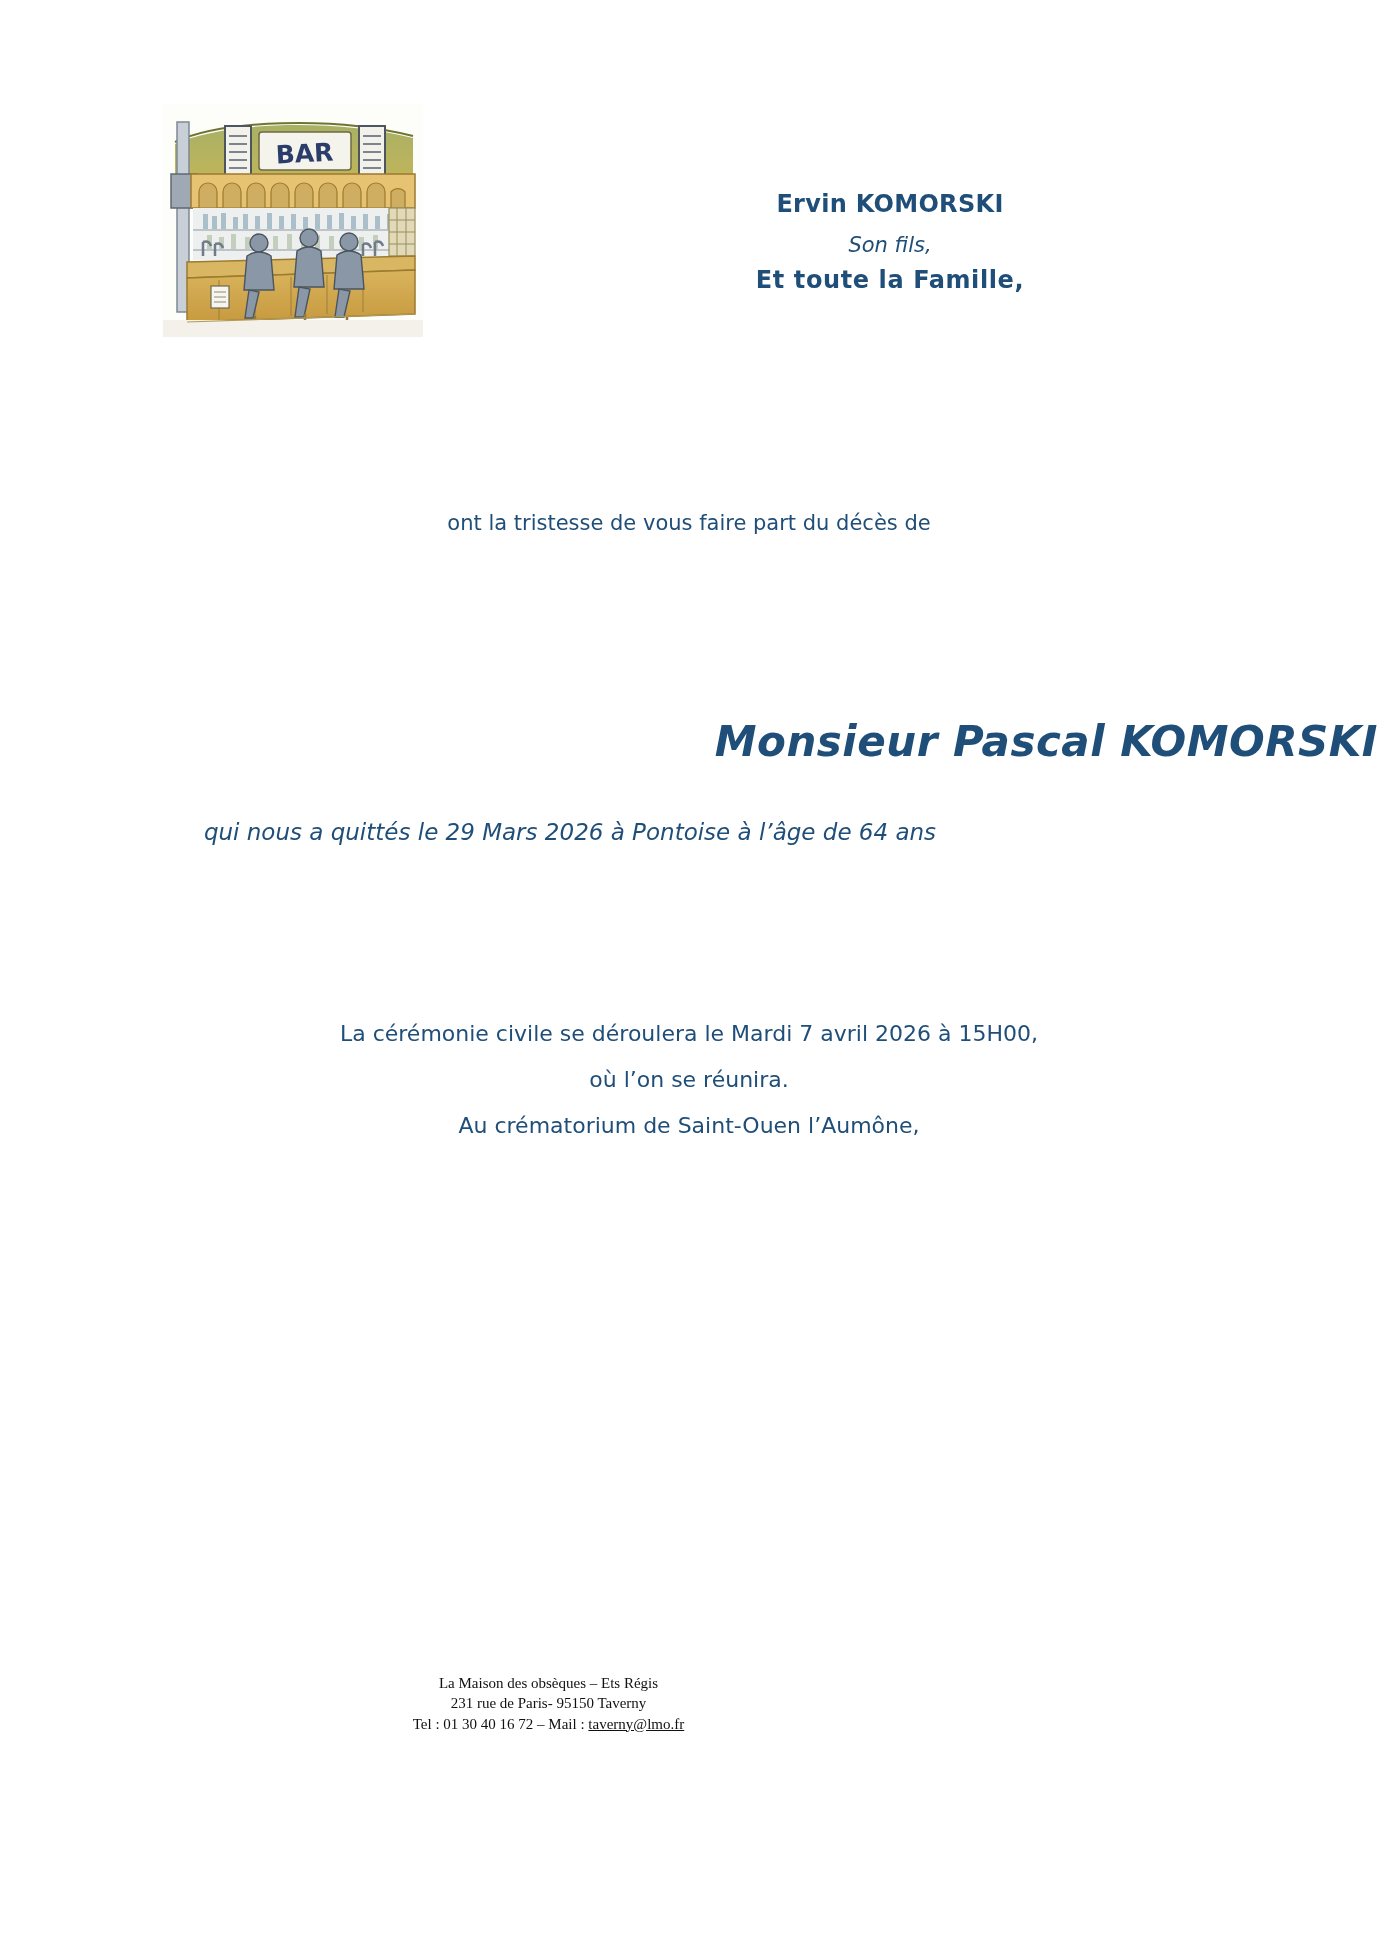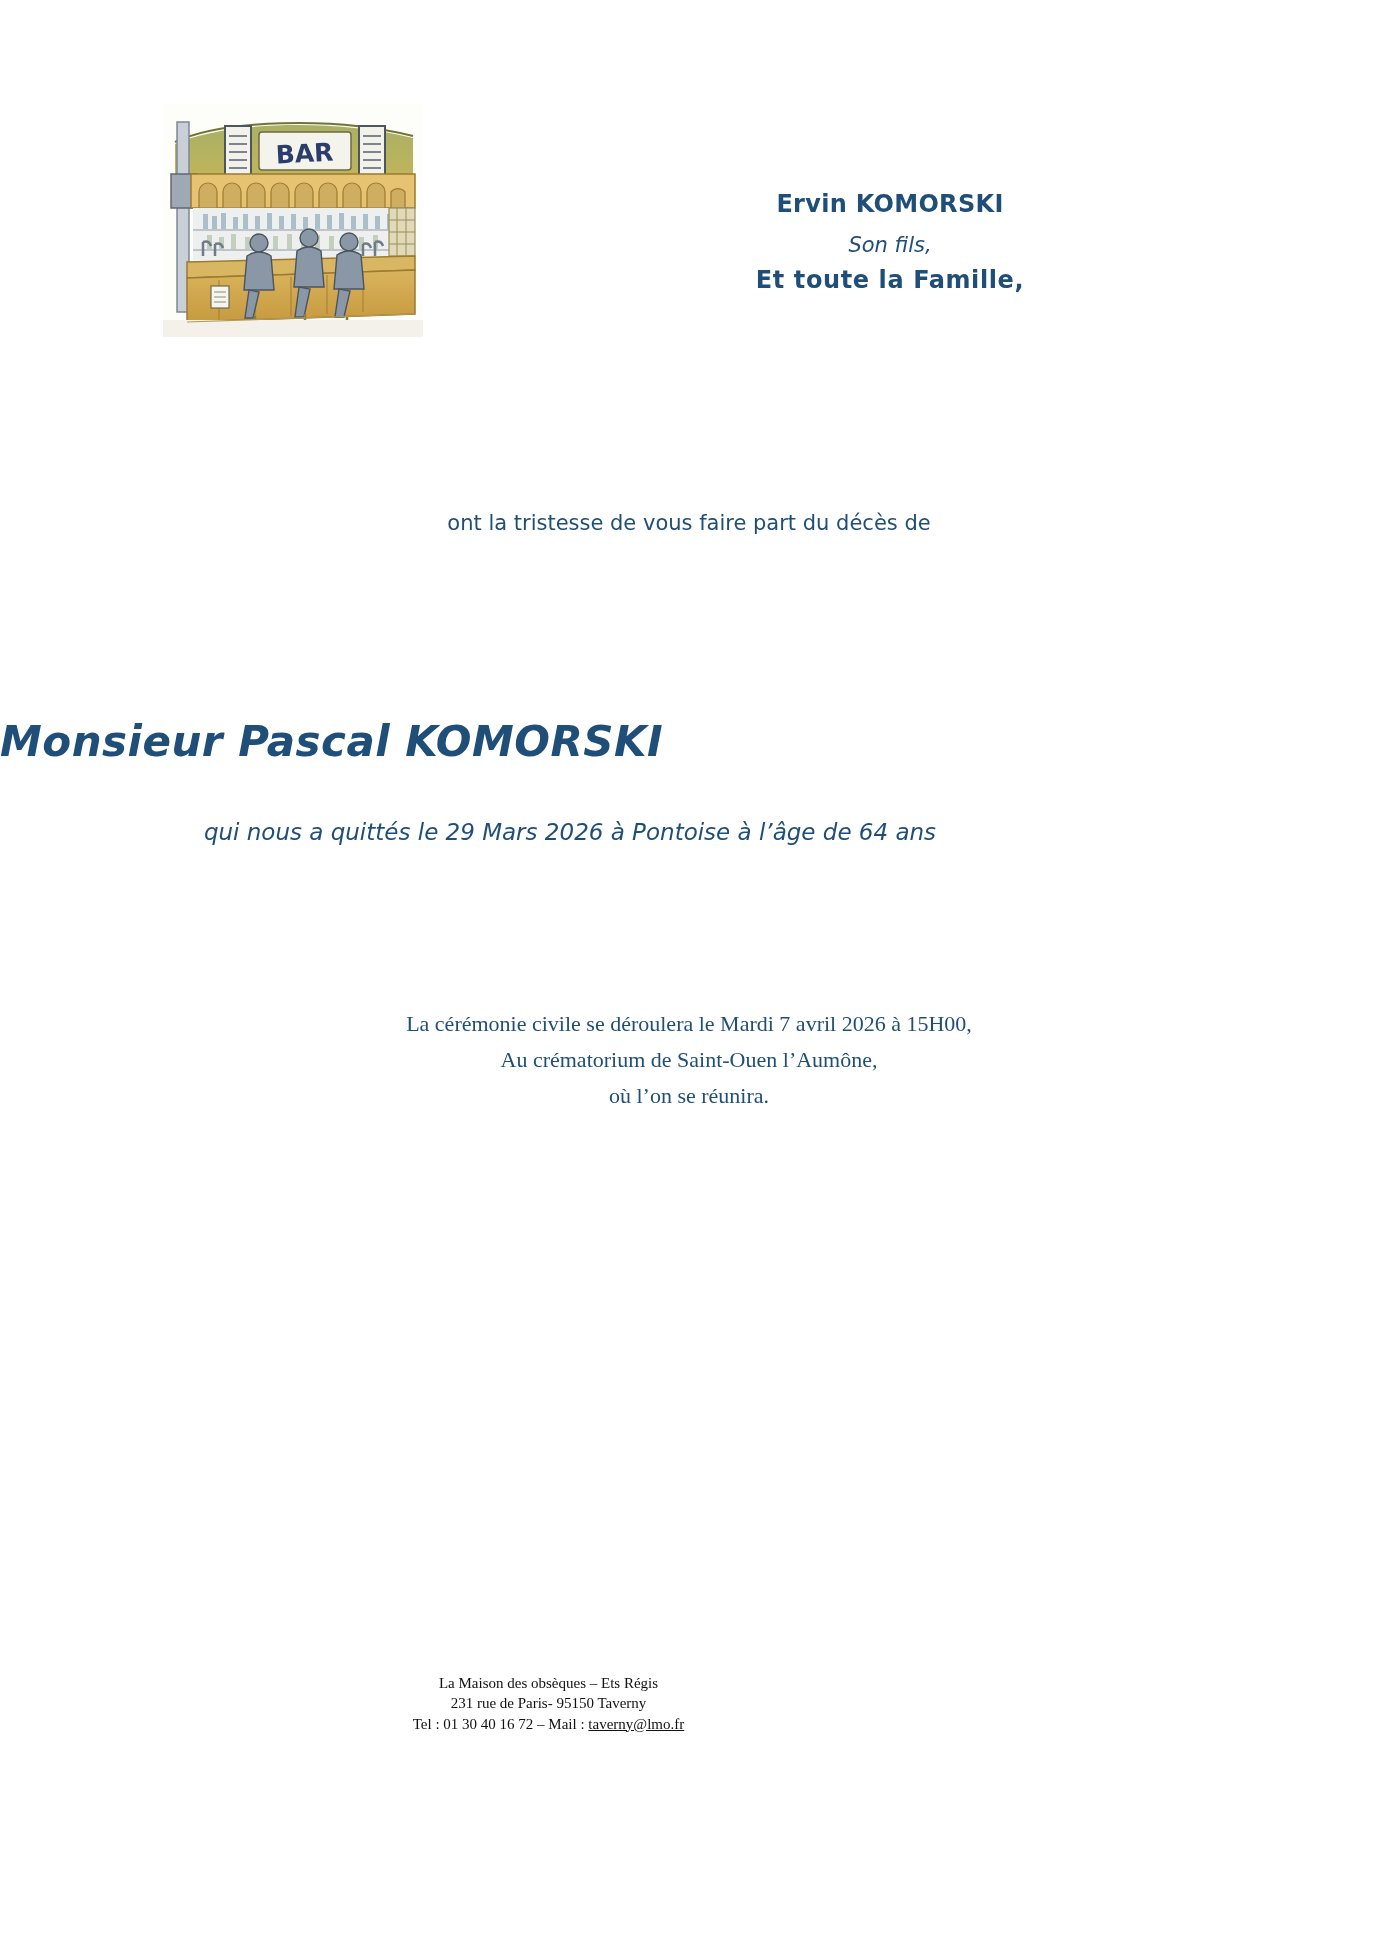--- a/index.html
+++ b/index.html
@@ -75,21 +75,21 @@
     font-size: 21px;
     color: #1f4e79;
   }
 
   
   .deceased-name {
     position: absolute;
     left: 0;
     top: 717px;
     width: 1378px;
-    text-align: left;
+    text-align: right;
     font-family: "DejaVu Sans", sans-serif;
     font-style: italic;
     font-weight: bold;
     font-size: 42px;
     color: #1f4e79;
     letter-spacing: 0.5px;
   }
 
   .deceased-sub {
     position: absolute;
@@ -107,21 +107,21 @@
   .ceremony {
     position: absolute;
     left: 0;
     top: 1005px;
     width: 1378px;
     text-align: center;
     font-size: 22px;
     color: #1f4e79;
     line-height: 1.55;
   }
-  .ceremony div { margin: 2px; font-family: Liberation Serif, serif; }
+  .ceremony div { margin: 12px; }
 
   
   .footer {
     position: absolute;
     left: 0;
     top: 1673px;
     width: 1097px;
     text-align: center;
     font-family: "Liberation Serif", serif;
     font-size: 15px;
@@ -304,22 +304,22 @@
     <div class="family-all">Et toute la Famille,</div>
   </div>
 
   <div class="announce">ont la tristesse de vous faire part du décès de</div>
 
   <div class="deceased-name">Monsieur Pascal KOMORSKI</div>
   <div class="deceased-sub">qui nous a quittés le 29 Mars 2026 à Pontoise à l’âge de 64 ans</div>
 
   <div class="ceremony">
     <div>La cérémonie civile se déroulera le Mardi 7 avril 2026 à 15H00,</div>
+    <div>où l’on se réunira.</div>
     <div>Au crématorium de Saint-Ouen l’Aumône,</div>
-    <div>où l’on se réunira.</div>
   </div>
 
   <div class="footer">
     <div>La Maison des obsèques – Ets Régis</div>
     <div>231 rue de Paris- 95150 Taverny</div>
     <div>
       <span>Tel : 01 30 40 16 72  – Mail : </span><span class="mail-link">taverny@lmo.fr</span>
     </div>
   </div>
 

